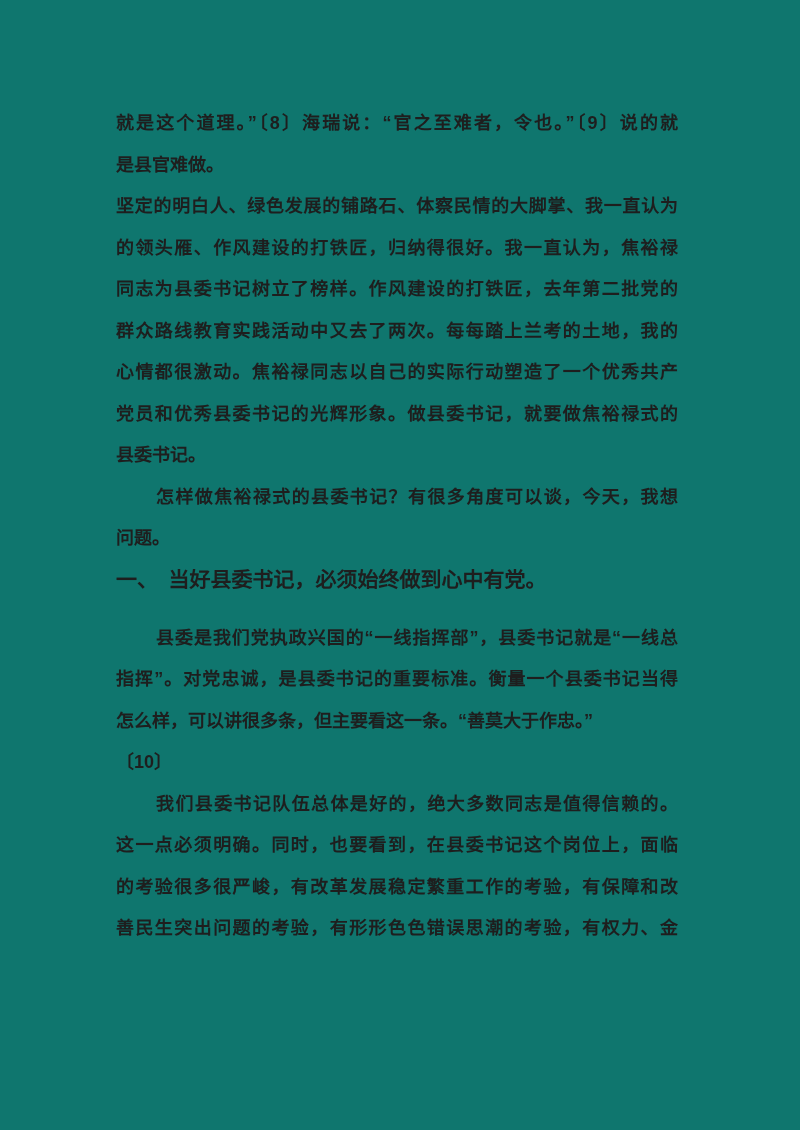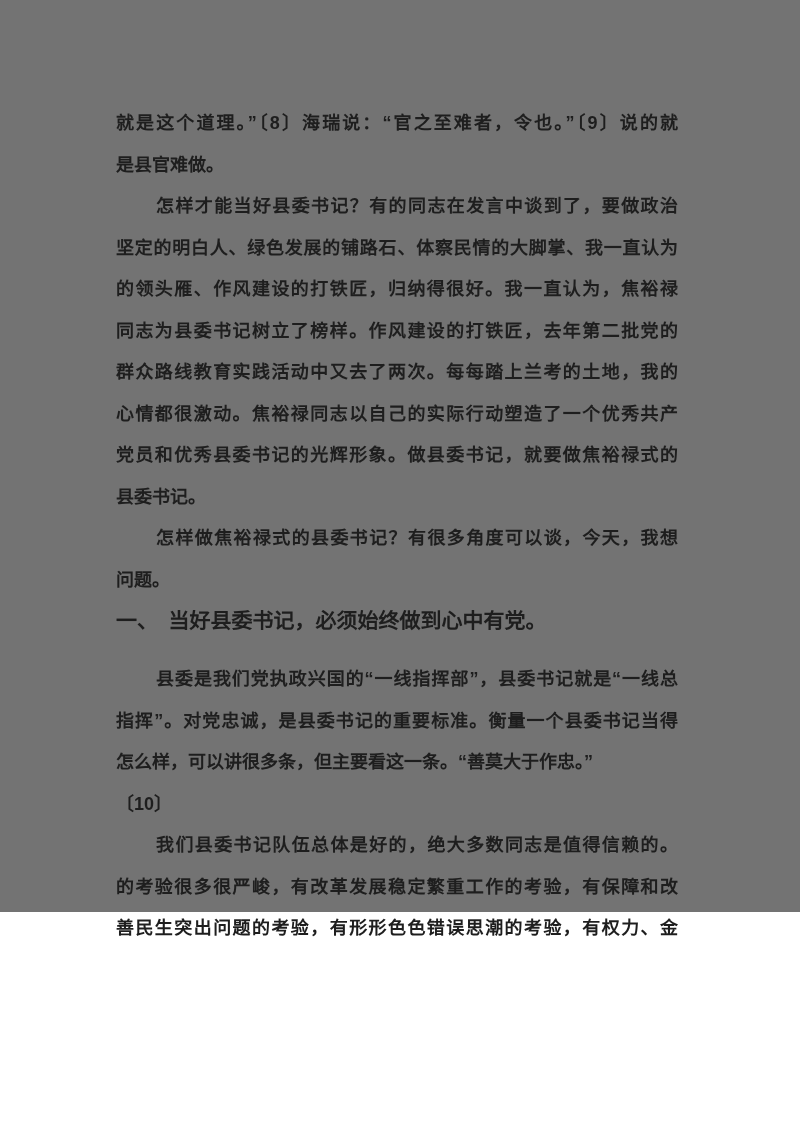--- a/index.html
+++ b/index.html
@@ -11,22 +11,22 @@
     width: 800px;
     height: 1130px;
     position: relative;
     overflow: hidden;
     font-family: "Liberation Sans", sans-serif;
   }
   .page {
     position: absolute;
     left: 0; top: 0;
     width: 800px;
-    height: 912px;
-    background: #737373;
+    height: 1130px;
+    background: #0f766e;
   }
   .doc {
     position: absolute;
     left: 116px;
     top: 103px;
     width: 562px;
     color: #1e1e1e;
     font-weight: 700;
   }
   .para { margin: 0; }
@@ -64,21 +64,20 @@
 </head>
 <body>
 
 <div class="page">
   <div class="doc" id="doc-body" style="color: rgb(30, 30, 30);">
       <div class="para">
         <div class="line fill">就是这个道理。”〔8〕海瑞说：“官之至难者，令也。”〔9〕说的就</div>
         <div class="line">是县官难做。</div>
       </div>
       <div class="para">
-        <div class="line fill indent">怎样才能当好县委书记？有的同志在发言中谈到了，要做政治</div>
         <div class="line fill">坚定的明白人、绿色发展的铺路石、体察民情的大脚掌、我一直认为</div>
         <div class="line fill">的领头雁、作风建设的打铁匠，归纳得很好。我一直认为，焦裕禄</div>
         <div class="line fill">同志为县委书记树立了榜样。作风建设的打铁匠，去年第二批党的</div>
         <div class="line fill">群众路线教育实践活动中又去了两次。每每踏上兰考的土地，我的</div>
         <div class="line fill">心情都很激动。焦裕禄同志以自己的实际行动塑造了一个优秀共产</div>
         <div class="line fill">党员和优秀县委书记的光辉形象。做县委书记，就要做焦裕禄式的</div>
         <div class="line">县委书记。</div>
       </div>
       <div class="para">
         <div class="line fill indent">怎样做焦裕禄式的县委书记？有很多角度可以谈，今天，我想</div>
@@ -88,17 +87,18 @@
         <div class="line">一、　当好县委书记，必须始终做到心中有党。</div>
       </div>
       <div class="para">
         <div class="line fill indent">县委是我们党执政兴国的“一线指挥部”，县委书记就是“一线总</div>
         <div class="line fill">指挥”。对党忠诚，是县委书记的重要标准。衡量一个县委书记当得</div>
         <div class="line">怎么样，可以讲很多条，但主要看这一条。“善莫大于作忠。”</div>
         <div class="line">〔10〕</div>
       </div>
       <div class="para">
         <div class="line fill indent">我们县委书记队伍总体是好的，绝大多数同志是值得信赖的。</div>
+        <div class="line fill">这一点必须明确。同时，也要看到，在县委书记这个岗位上，面临</div>
         <div class="line fill">的考验很多很严峻，有改革发展稳定繁重工作的考验，有保障和改</div>
         <div class="line fill">善民生突出问题的考验，有形形色色错误思潮的考验，有权力、金</div>
       </div>
     </div>
 </div>
 
 </body></html>

